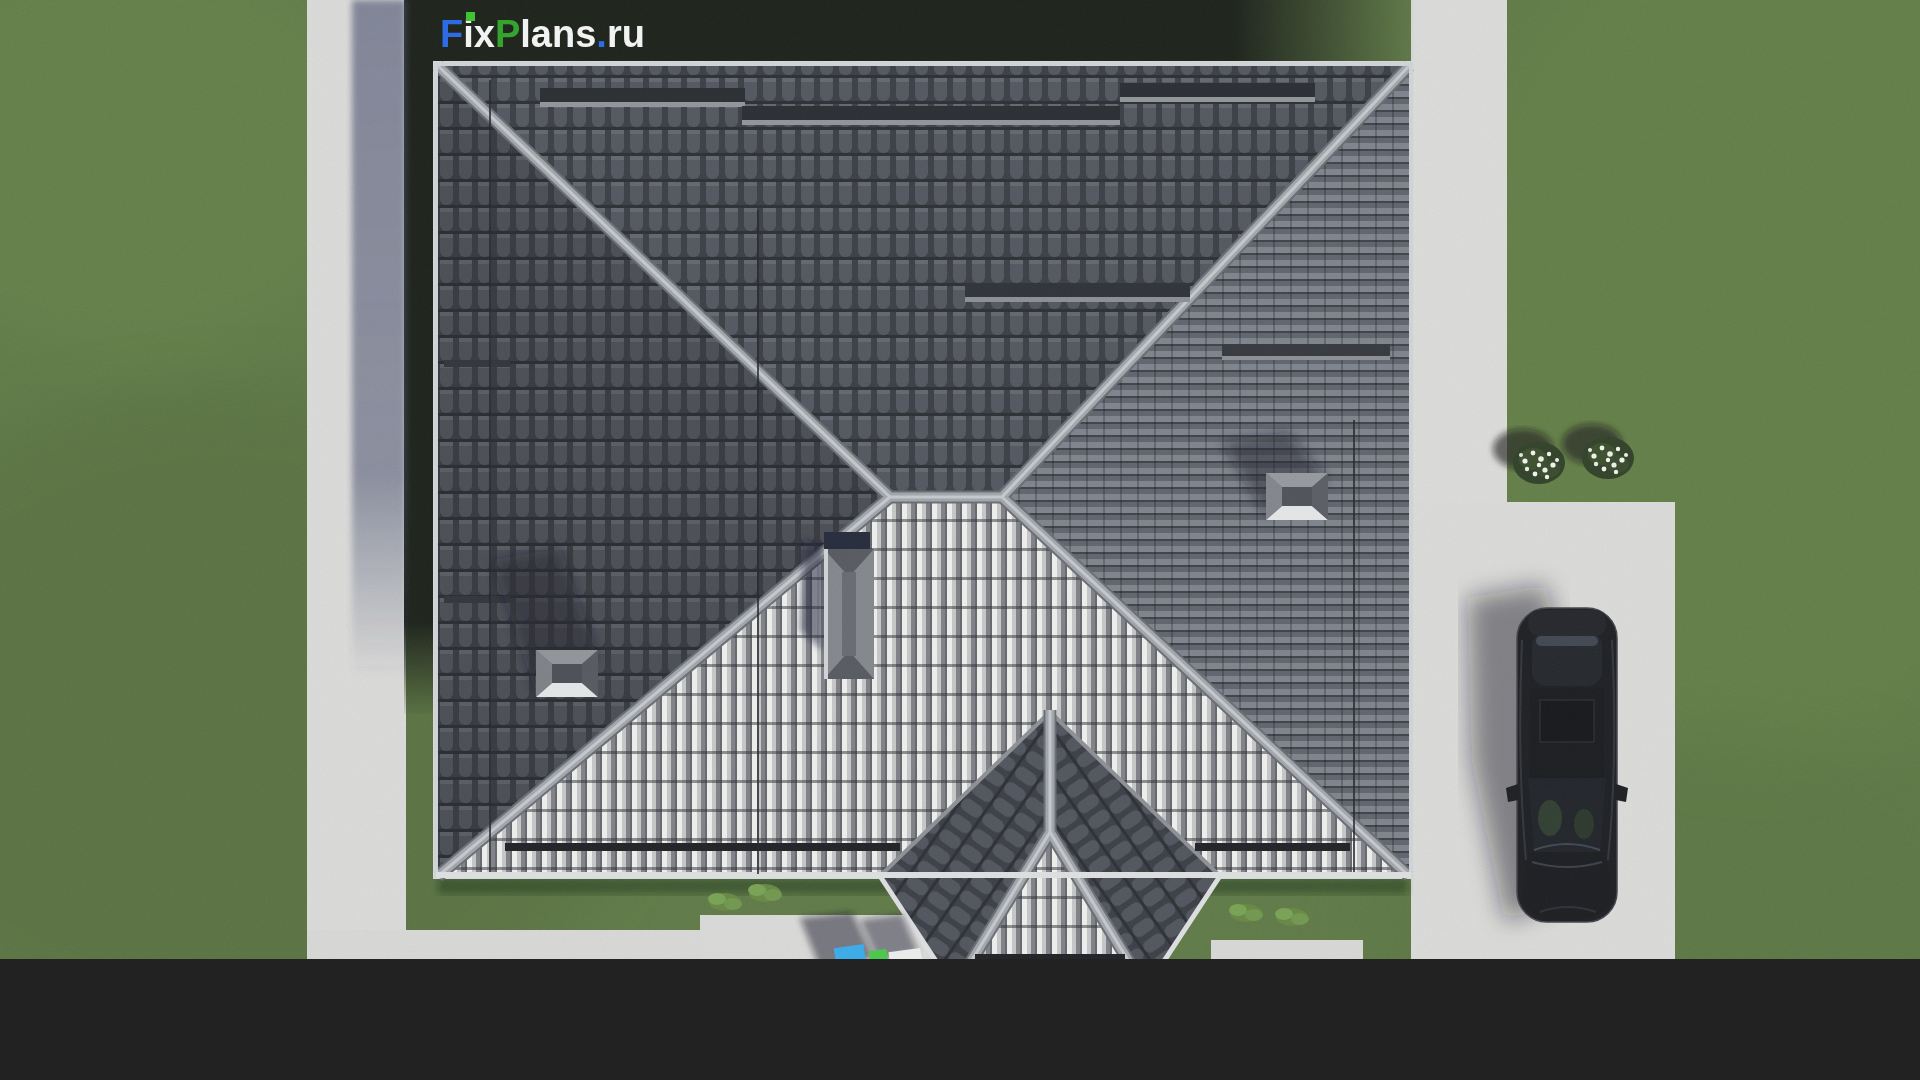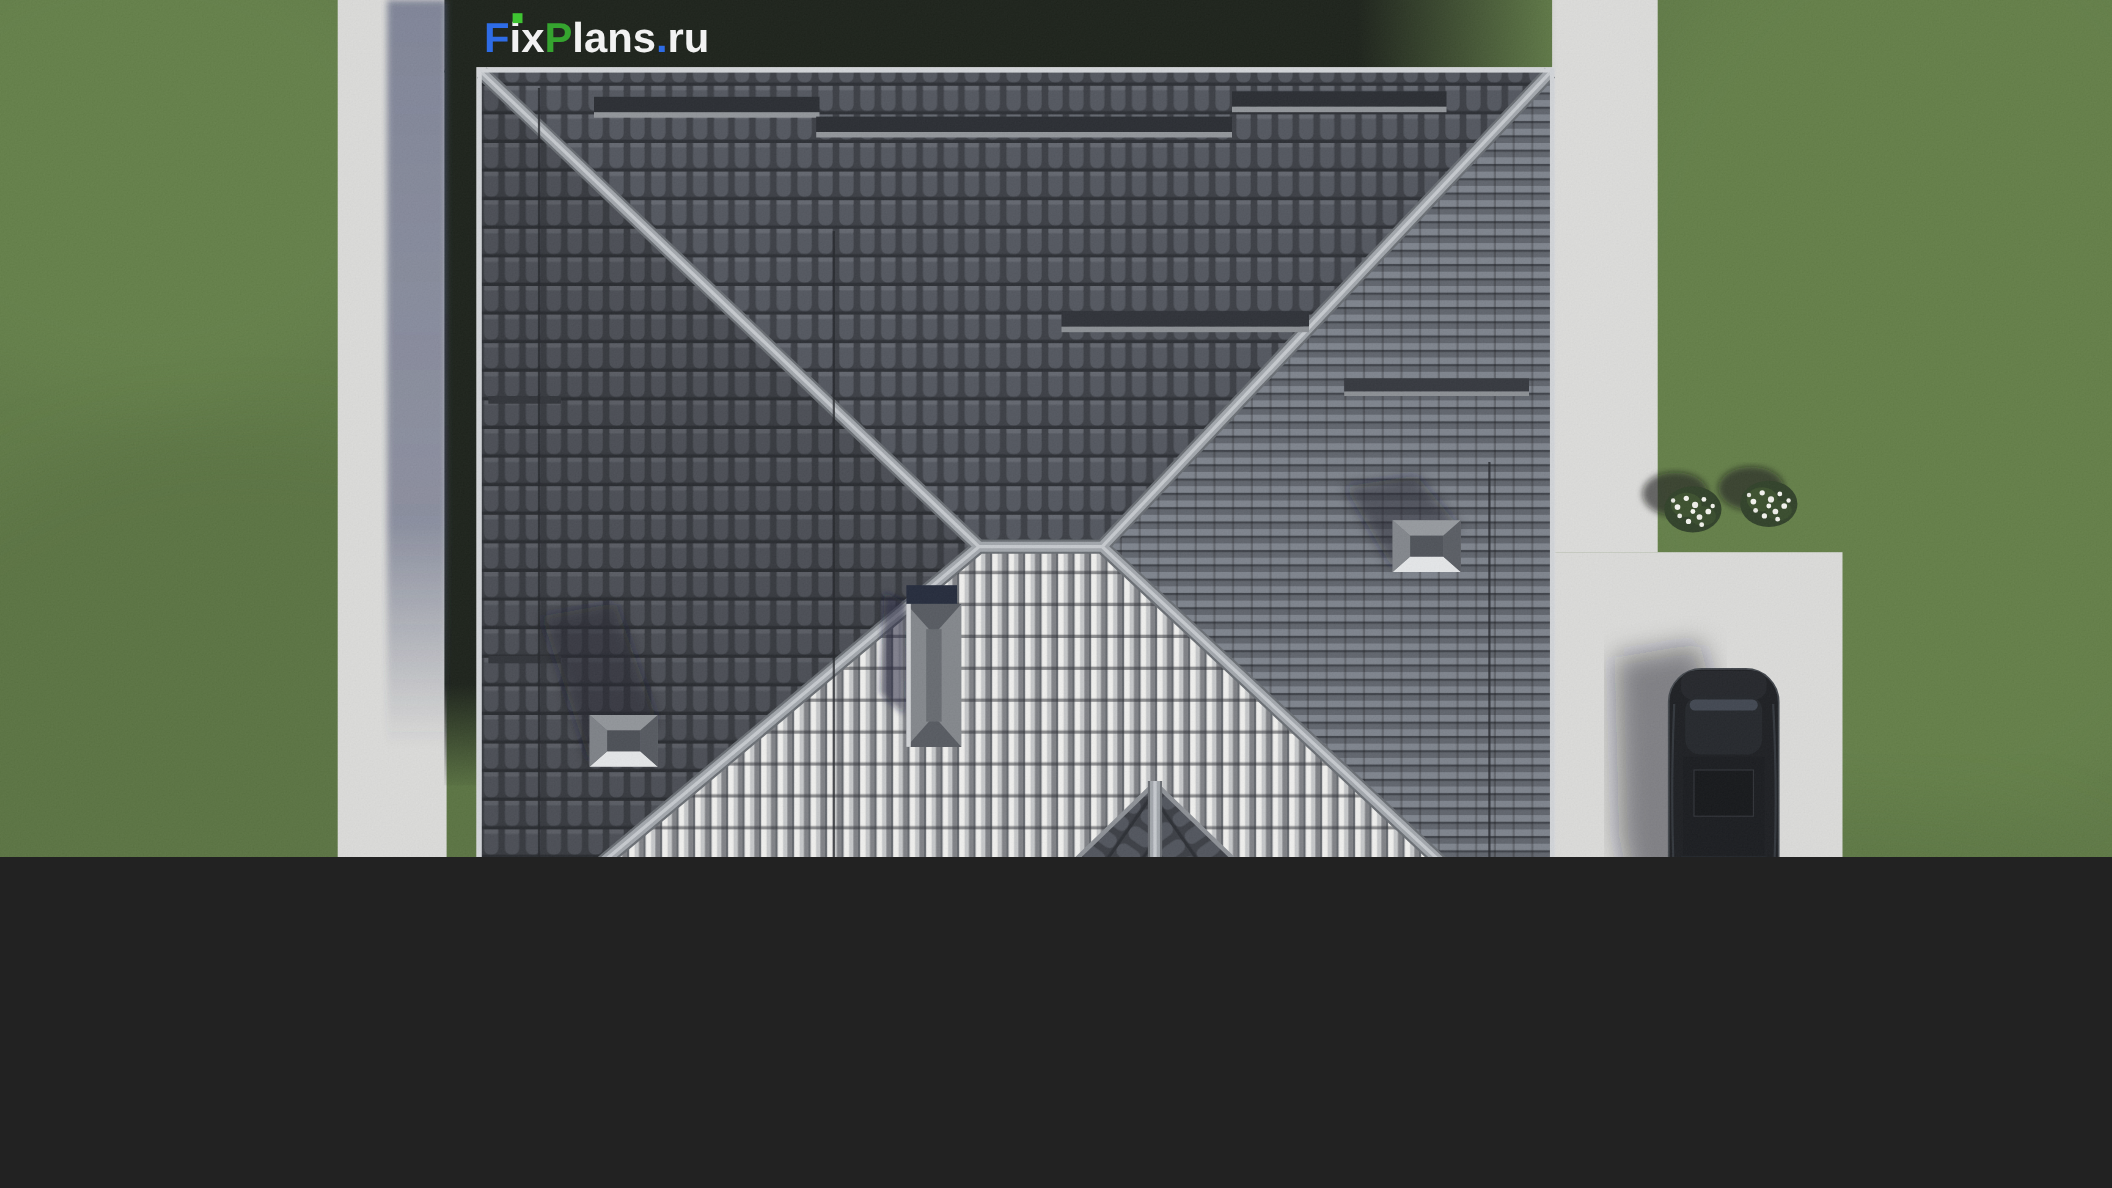--- a/index.html
+++ b/index.html
@@ -1,16 +1,16 @@
 <!DOCTYPE html>
 <html><head>
 <meta charset="utf-8">
 <style>
   html,body{margin:0;padding:0;background:#222;}
-  #stage{position:relative;width:1920px;height:779px;overflow:hidden;
+  #stage{position:relative;width:1920px;height:959px;overflow:hidden;
          font-family:"Liberation Sans", sans-serif;}
   svg{display:block}
   text.logo{font-family:"Liberation Sans","DejaVu Sans",sans-serif;
             font-weight:bold;font-size:38px;letter-spacing:0px;}
 </style>
 </head>
 <body>
 
 <div id="stage">
 <svg width="1920" height="1080" viewBox="0 0 1920 1080">

